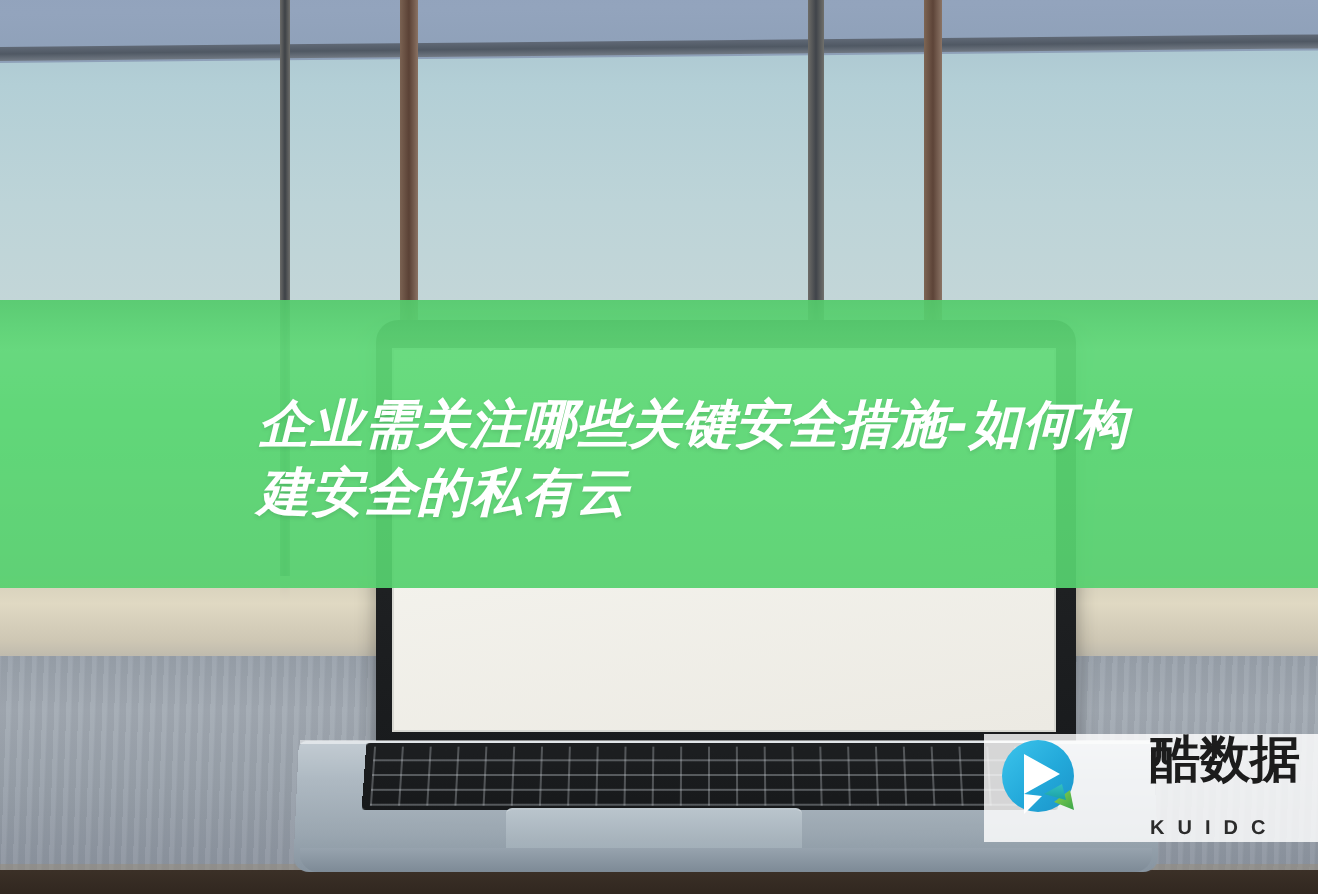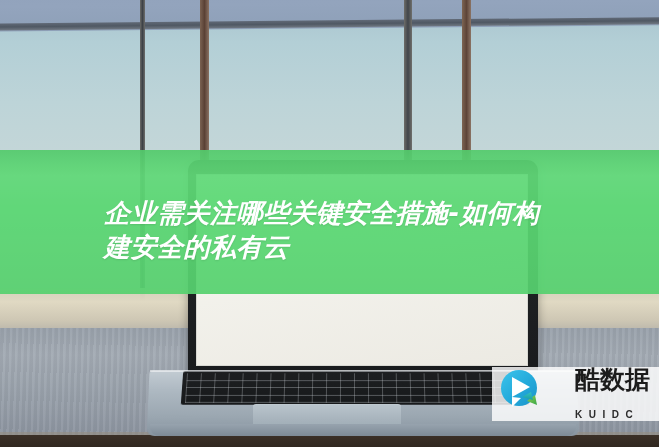--- a/index.html
+++ b/index.html
@@ -232,21 +232,21 @@
     background: linear-gradient(180deg,
       rgba(0,0,0,0.06) 0%,
       rgba(255,255,255,0.04) 18%,
       rgba(0,0,0,0.00) 40%,
       rgba(0,0,0,0.03) 100%);
   }
 
   
   .title-wrap {
     position: absolute;
-    left: 104px;
+    left: 129px;
     top: 196px;
     width: 460px;
   }
   .title {
     margin: 0;
     color: #ffffff;
     font-family: "DejaVu Sans", "Liberation Sans", sans-serif;
     font-weight: 700;
     font-style: italic;
     font-size: 26px;

